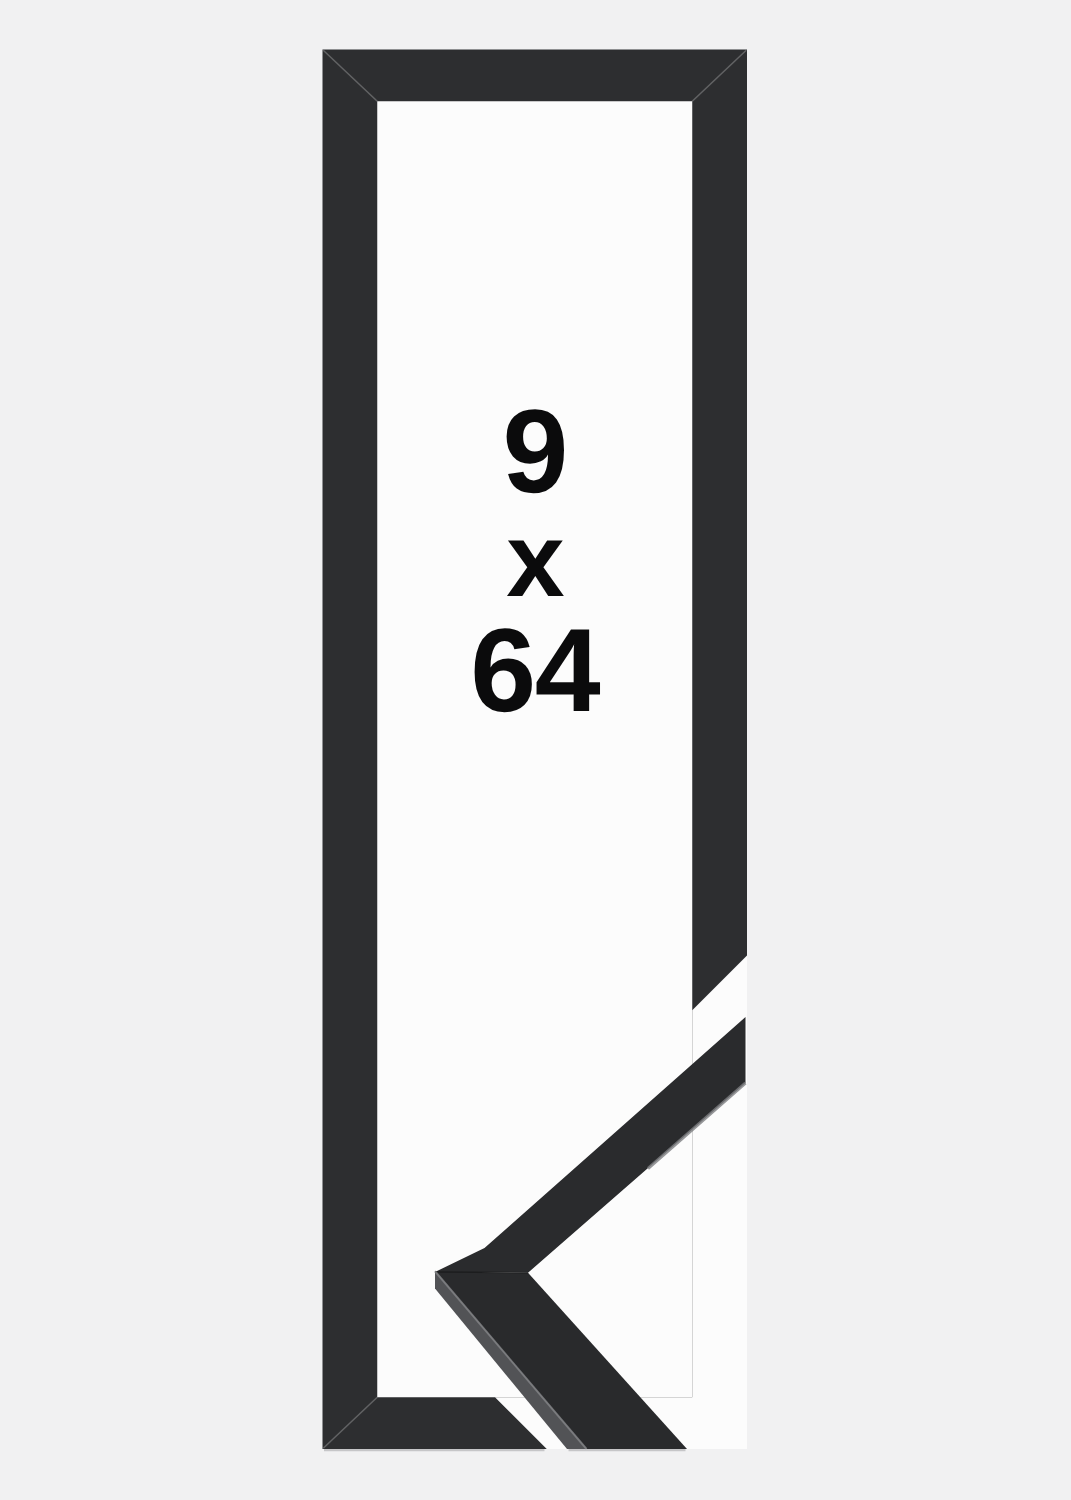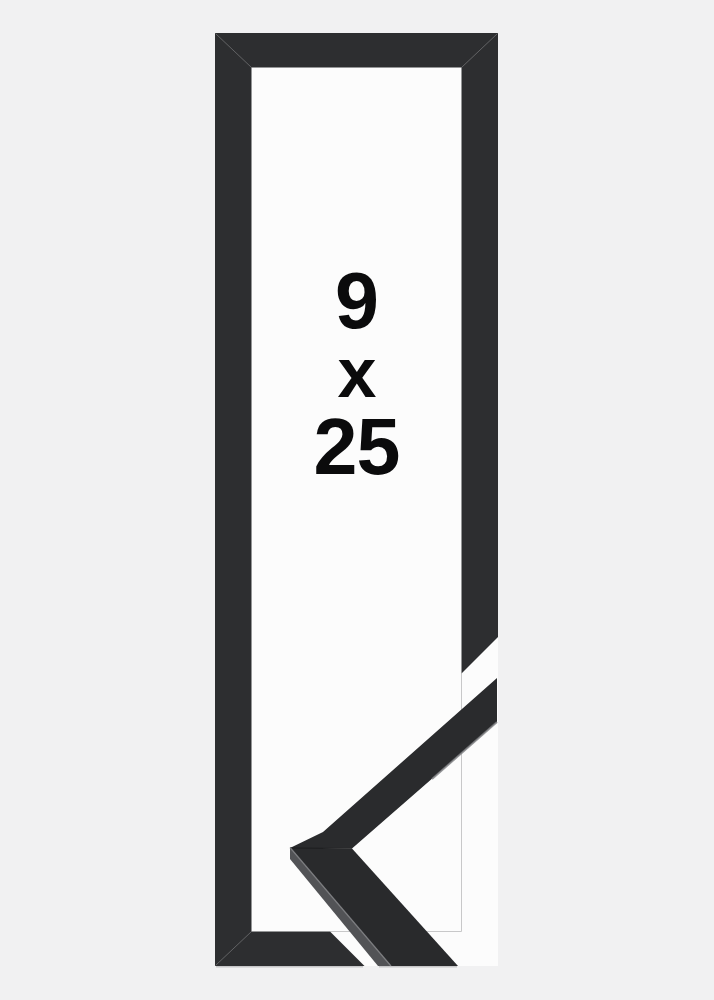--- a/index.html
+++ b/index.html
@@ -70,16 +70,16 @@
 
     <line class="end-glint" x1="497" y1="722" x2="432" y2="779"></line>
 
     <line class="hairline" x1="216" y1="966.7" x2="363" y2="966.7"></line>
     <line class="hairline" x1="379" y1="966.7" x2="457" y2="966.7"></line>
   </svg>
 
   <div class="size-label">
     <div>9</div>
     <div class="sep">x</div>
-    <div>25</div>
+    <div>64</div>
   </div>
 
 </div>
 
 </body></html>

